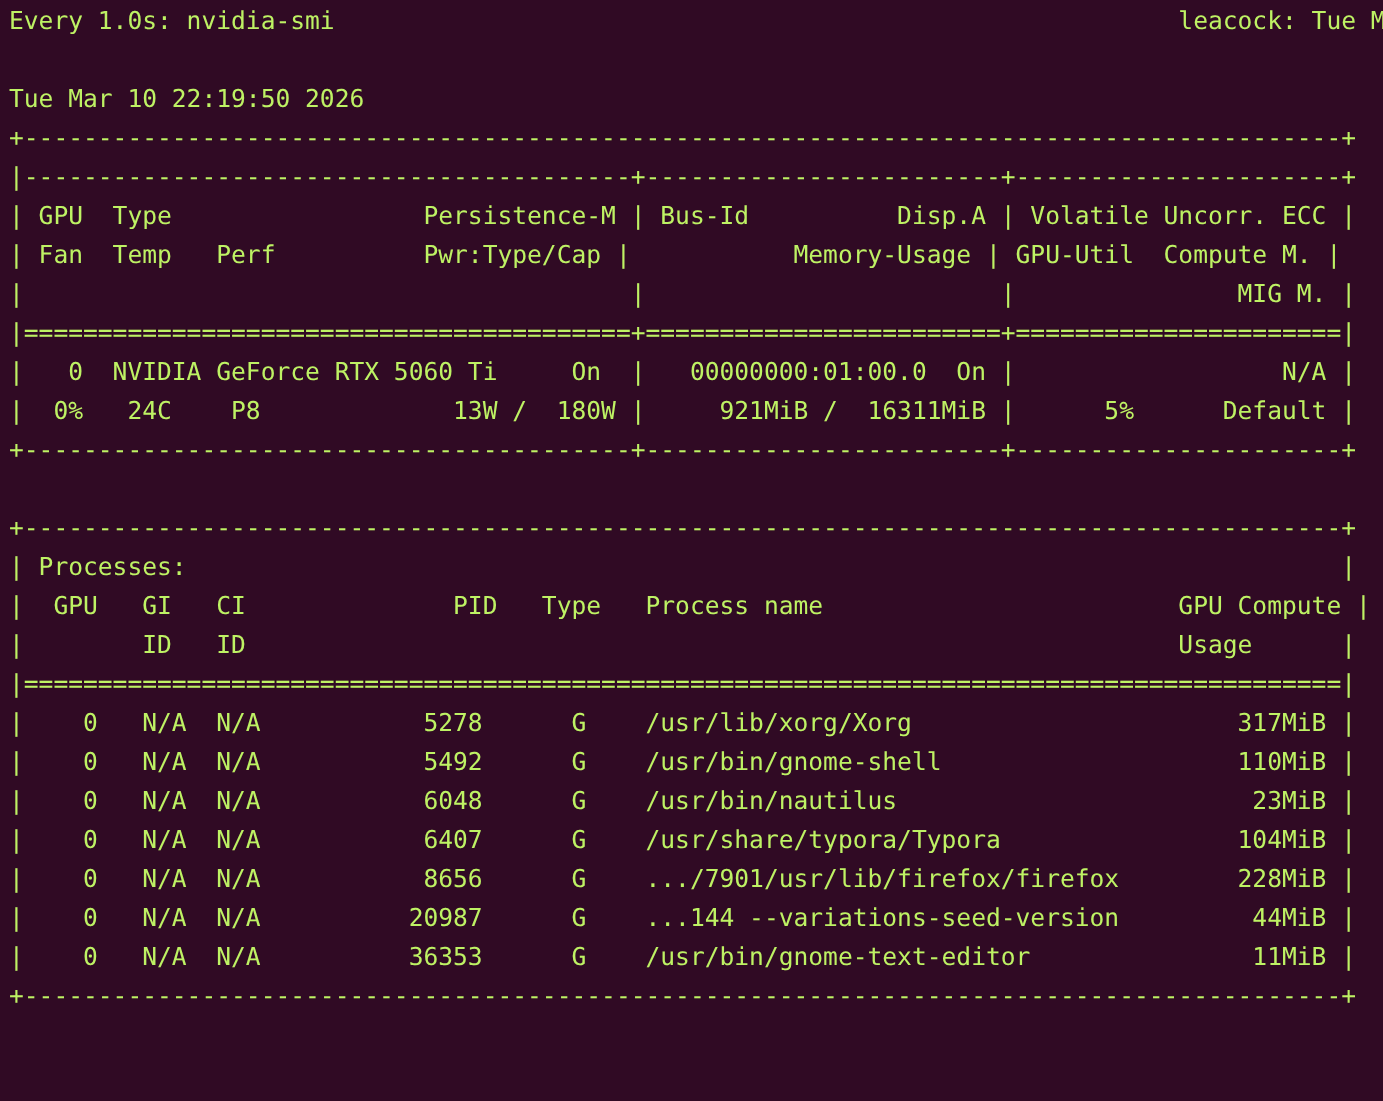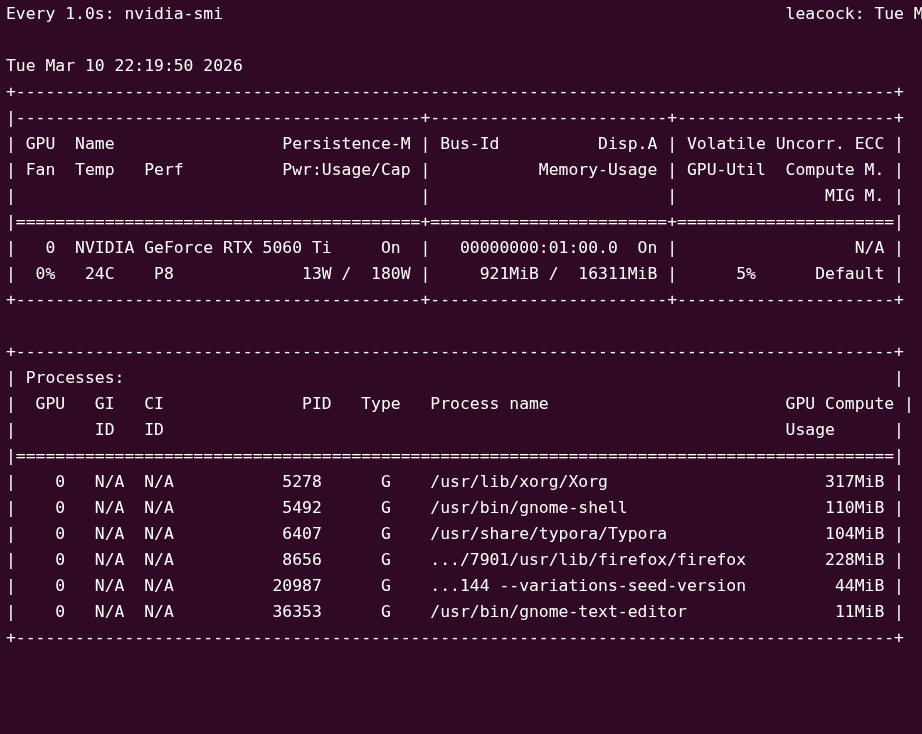--- a/index.html
+++ b/index.html
@@ -11,54 +11,55 @@
   }
   .screen {
     position: relative;
     box-sizing: border-box;
     width: 922px;
     height: 734px;
     padding: 1px 0 0 6px;
     font-family: "DejaVu Sans Mono", "Liberation Mono", monospace;
     font-size: 16.4px;
     line-height: 26px;
-    color: #ffffff;
+    color: #bef264;
   }
   .ln {
     margin: 0;
     padding: 0;
     height: 26px;
     white-space: pre;
     font-family: inherit;
     font-size: inherit;
     line-height: inherit;
   }
 </style>
 </head>
 <body>
 
 <div class="screen">
   <pre class="ln">Every 1.0s: nvidia-smi                                                         leacock: Tue M</pre>
   <pre class="ln"></pre>
   <pre class="ln">Tue Mar 10 22:19:50 2026</pre>
   <pre class="ln">+-----------------------------------------------------------------------------------------+</pre>
   <pre class="ln">|-----------------------------------------+------------------------+----------------------+</pre>
-  <pre class="ln">| GPU  Name                 Persistence-M | Bus-Id          Disp.A | Volatile Uncorr. ECC |</pre>
-  <pre class="ln">| Fan  Temp   Perf          Pwr:Usage/Cap |           Memory-Usage | GPU-Util  Compute M. |</pre>
+  <pre class="ln">| GPU  Type                 Persistence-M | Bus-Id          Disp.A | Volatile Uncorr. ECC |</pre>
+  <pre class="ln">| Fan  Temp   Perf          Pwr:Type/Cap |           Memory-Usage | GPU-Util  Compute M. |</pre>
   <pre class="ln">|                                         |                        |               MIG M. |</pre>
   <pre class="ln">|=========================================+========================+======================|</pre>
   <pre class="ln">|   0  NVIDIA GeForce RTX 5060 Ti     On  |   00000000:01:00.0  On |                  N/A |</pre>
   <pre class="ln">|  0%   24C    P8             13W /  180W |     921MiB /  16311MiB |      5%      Default |</pre>
   <pre class="ln">+-----------------------------------------+------------------------+----------------------+</pre>
   <pre class="ln"></pre>
   <pre class="ln">+-----------------------------------------------------------------------------------------+</pre>
   <pre class="ln">| Processes:                                                                              |</pre>
   <pre class="ln">|  GPU   GI   CI              PID   Type   Process name                        GPU Compute |</pre>
   <pre class="ln">|        ID   ID                                                               Usage      |</pre>
   <pre class="ln">|=========================================================================================|</pre>
   <pre class="ln">|    0   N/A  N/A           5278      G    /usr/lib/xorg/Xorg                      317MiB |</pre>
   <pre class="ln">|    0   N/A  N/A           5492      G    /usr/bin/gnome-shell                    110MiB |</pre>
+  <pre class="ln">|    0   N/A  N/A           6048      G    /usr/bin/nautilus                        23MiB |</pre>
   <pre class="ln">|    0   N/A  N/A           6407      G    /usr/share/typora/Typora                104MiB |</pre>
   <pre class="ln">|    0   N/A  N/A           8656      G    .../7901/usr/lib/firefox/firefox        228MiB |</pre>
   <pre class="ln">|    0   N/A  N/A          20987      G    ...144 --variations-seed-version         44MiB |</pre>
   <pre class="ln">|    0   N/A  N/A          36353      G    /usr/bin/gnome-text-editor               11MiB |</pre>
   <pre class="ln">+-----------------------------------------------------------------------------------------+</pre>
 </div>
 
 </body></html>

